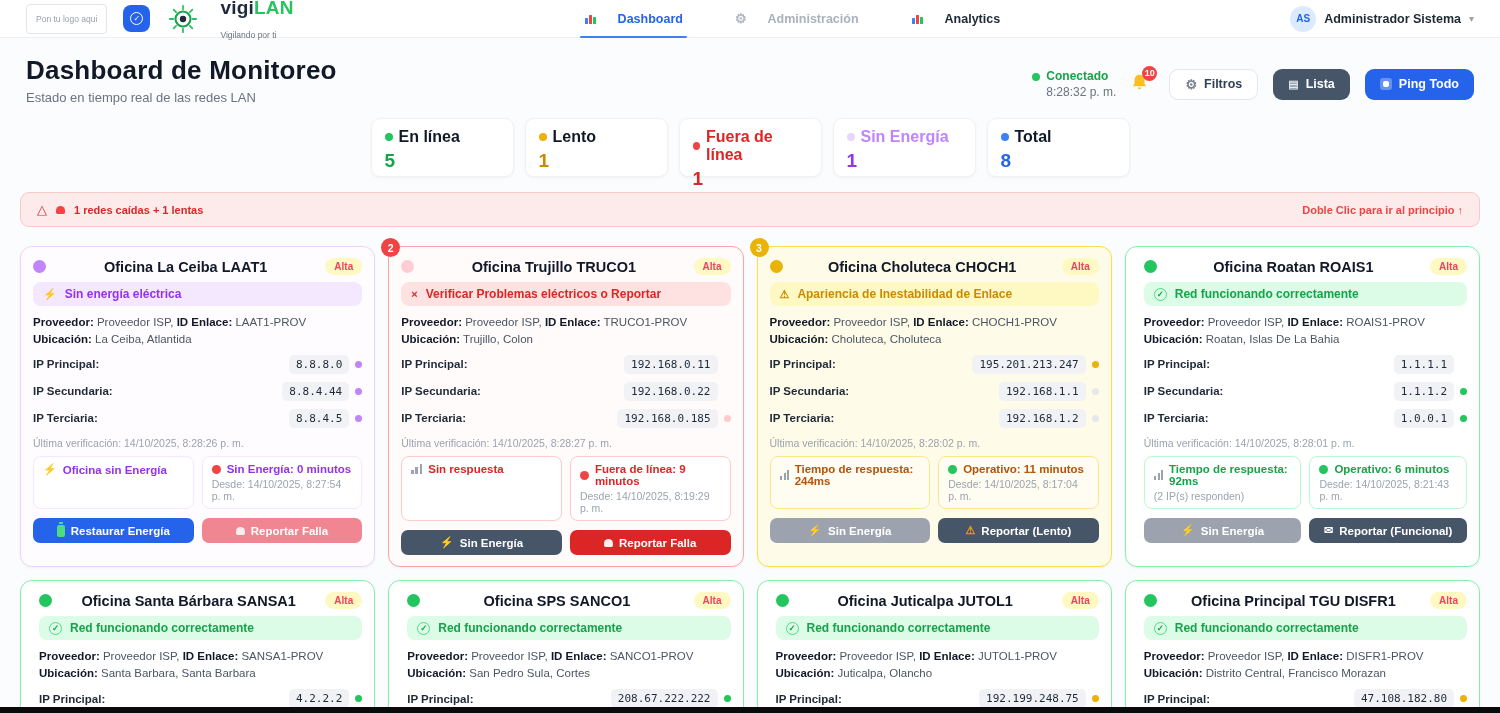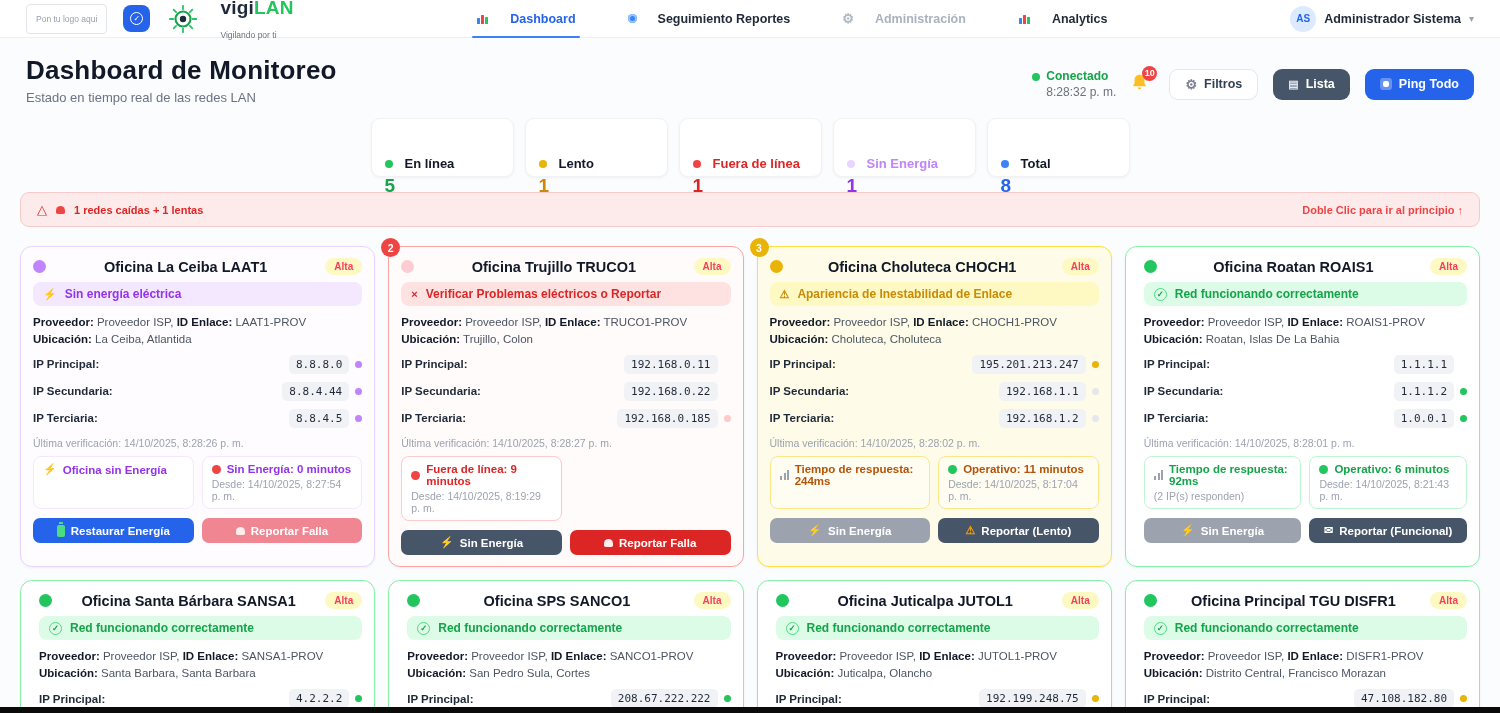--- a/index.html
+++ b/index.html
@@ -44,21 +44,21 @@
   .btn-filtros .gear-glyph { color:#7c7f92; }
   .btn-lista { background:#475569; color:#fff; }
   .clipboard-glyph { color:#e2e8f0; font-size:11px; }
   .btn-ping { background:#2563eb; color:#fff; }
   .ping-ic { width:12px; height:12px; background:rgba(255,255,255,.3); border-radius:3px; position:relative; }
   .ping-ic::before { content:""; position:absolute; inset:3px; background:#fff; border-radius:2px; }
 
   
   .summary-row { display:flex; justify-content:center; gap:11px; margin-top:13px; }
   .sum-card { width:143px; height:59px; background:#fff; border:1px solid #f1f2f4; border-radius:9px; padding:9px 13px; box-shadow:0 1px 3px rgba(15,23,42,.05); cursor:pointer; }
-  .sum-top { display:flex; align-items:center; gap:12px; font-size:13px; font-weight:700;margin-top:28px; }
+  .sum-top { display:flex; align-items:center; gap:6px; font-size:16px; font-weight:700; }
   .sum-dot { width:8px; height:8px; border-radius:50%; }
   .sum-val { font-size:19px; font-weight:800; margin-top:4px; }
 
   
   .alert-banner { margin:15px 20px 0 20px; height:35px; background:#fdebeb; border:1px solid #f6caca; border-radius:9px; display:flex; align-items:center; justify-content:space-between; padding:0 16px; cursor:pointer; }
   .alert-left { display:flex; align-items:center; gap:9px; }
   .tri-glyph { color:#dc2626; font-size:13px; font-weight:400; }
   .ic-siren { display:inline-block; width:9px; height:8px; background:#ef4444; border-radius:5px 5px 2px 2px; }
   .alert-msg { font-size:11px; font-weight:700; color:#dc2626; }
   .alert-hint { font-size:11px; font-weight:700; color:#ef4444; }
@@ -165,24 +165,20 @@
   </div>
   <div class="nav-center">
     <div class="nav-item active">
       <svg width="13" height="13" viewBox="0 0 13 13">
           <rect x="1" y="6" width="3" height="6" rx=".5" fill="#3b82f6"></rect>
           <rect x="5" y="3" width="3" height="9" rx=".5" fill="#ef4444"></rect>
           <rect x="9" y="5" width="3" height="7" rx=".5" fill="#22c55e"></rect>
         </svg>
       <span>Dashboard</span>
     </div>
-    <div class="nav-item">
-      <span class="blue-dot"></span>
-      <span>Seguimiento Reportes</span>
-    </div>
     <div class="nav-item muted">
       <span class="gear-glyph">⚙</span>
       <span>Administración</span>
     </div>
     <div class="nav-item">
       <svg width="13" height="13" viewBox="0 0 13 13">
           <rect x="1" y="6" width="3" height="6" rx=".5" fill="#3b82f6"></rect>
           <rect x="5" y="3" width="3" height="9" rx=".5" fill="#ef4444"></rect>
           <rect x="9" y="5" width="3" height="7" rx=".5" fill="#22c55e"></rect>
         </svg>
@@ -379,20 +375,27 @@
         <span class="ip-dot" style="visibility: hidden;"></span>
       </div>
         <div class="ip-row">
         <span class="ip-label">IP Terciaria:</span>
         <span class="ip-chip">192.168.0.185</span>
         <span class="ip-dot" style="background: rgb(254, 202, 202);"></span>
       </div>
     </div>
     <div class="last-check">Última verificación: 14/10/2025, 8:28:27 p. m.</div>
     <div class="info-row">
+      <div class="info-box info-left">
+        <div class="info-main">
+            <span class="info-ic ic-signal"></span>
+            <span>Sin respuesta</span>
+          </div>
+
+      </div>
       <div class="info-box info-right">
         <div class="info-main">
             <span class="info-dot dot-red"></span>
             <span>Fuera de línea: 9 minutos</span>
           </div>
         <div class="info-sub">Desde: 14/10/2025, 8:19:29 p. m.</div>
       </div>
     </div>
     <div class="btn-row">
       <button class="card-btn btn-dark">

